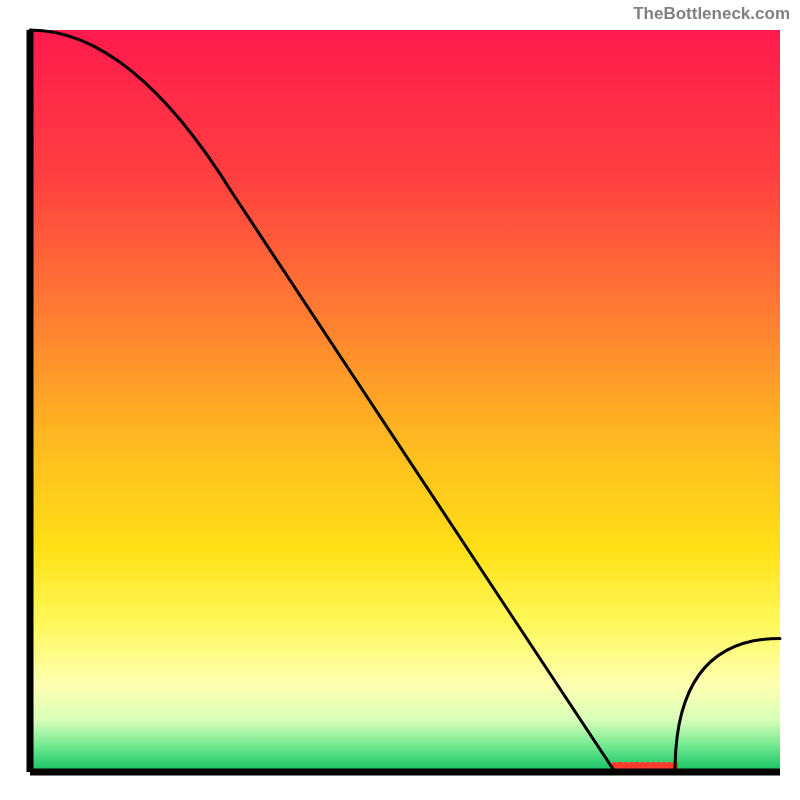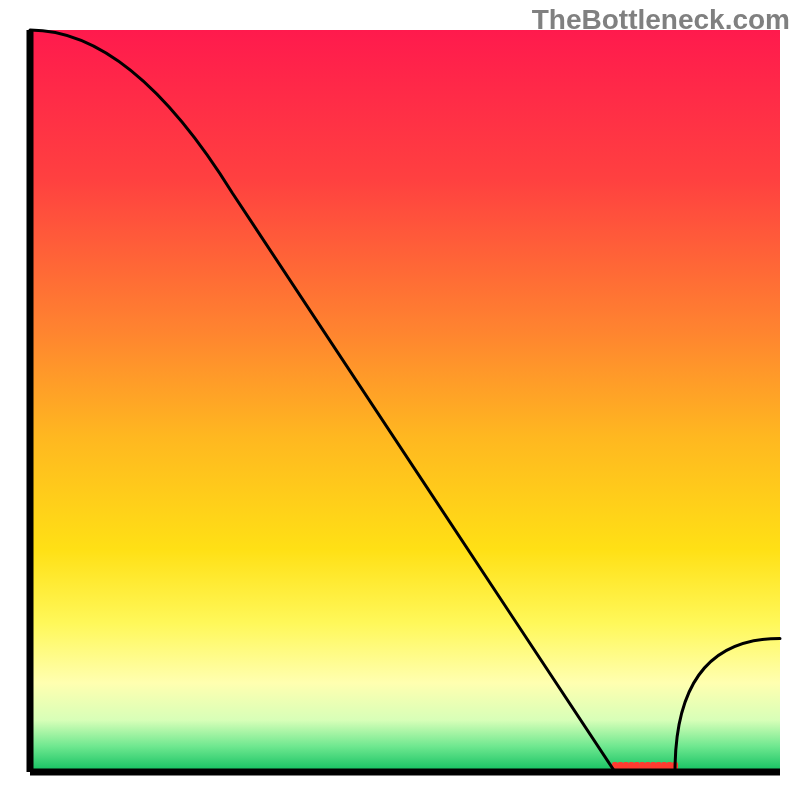--- a/index.html
+++ b/index.html
@@ -12,21 +12,21 @@
   }
   .stage {
     position: relative;
     width: 800px;
     height: 800px;
   }
   .watermark {
     position: absolute;
     top: 4px;
     right: 10px;
-    font-size: 28px;
+    font-size: 17px;
     font-weight: bold;
     color: #808080;
     letter-spacing: 0px;
   }
   svg {
     display: block;
   }
 </style>
 </head>
 <body>

